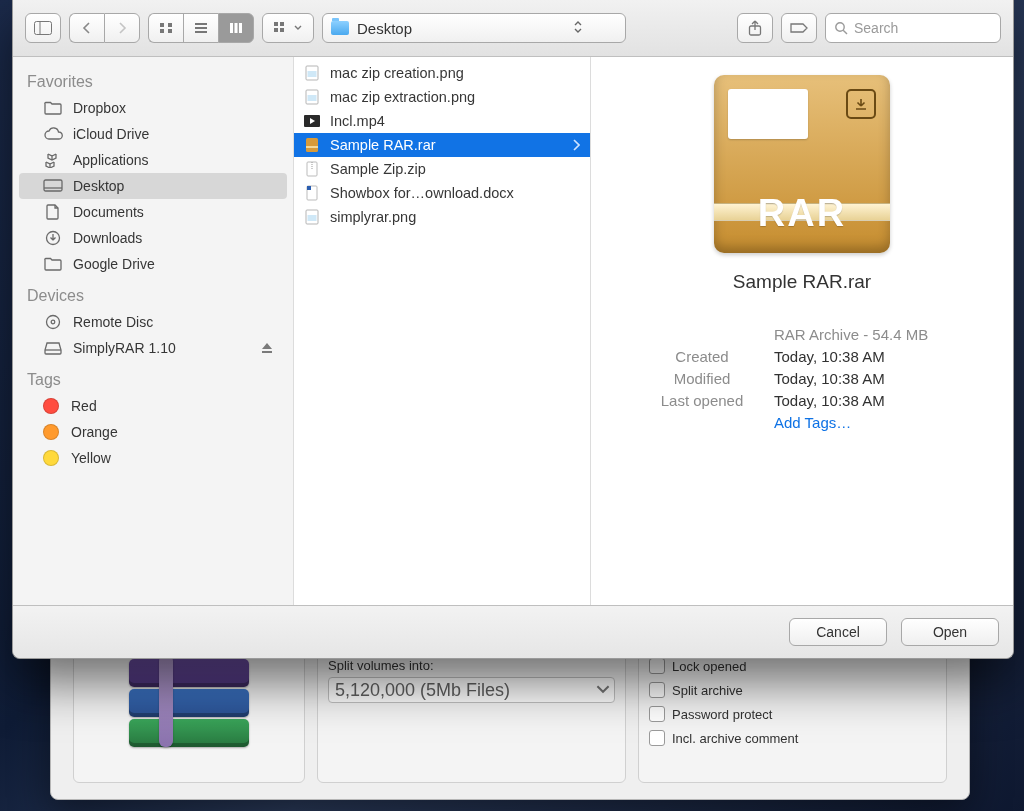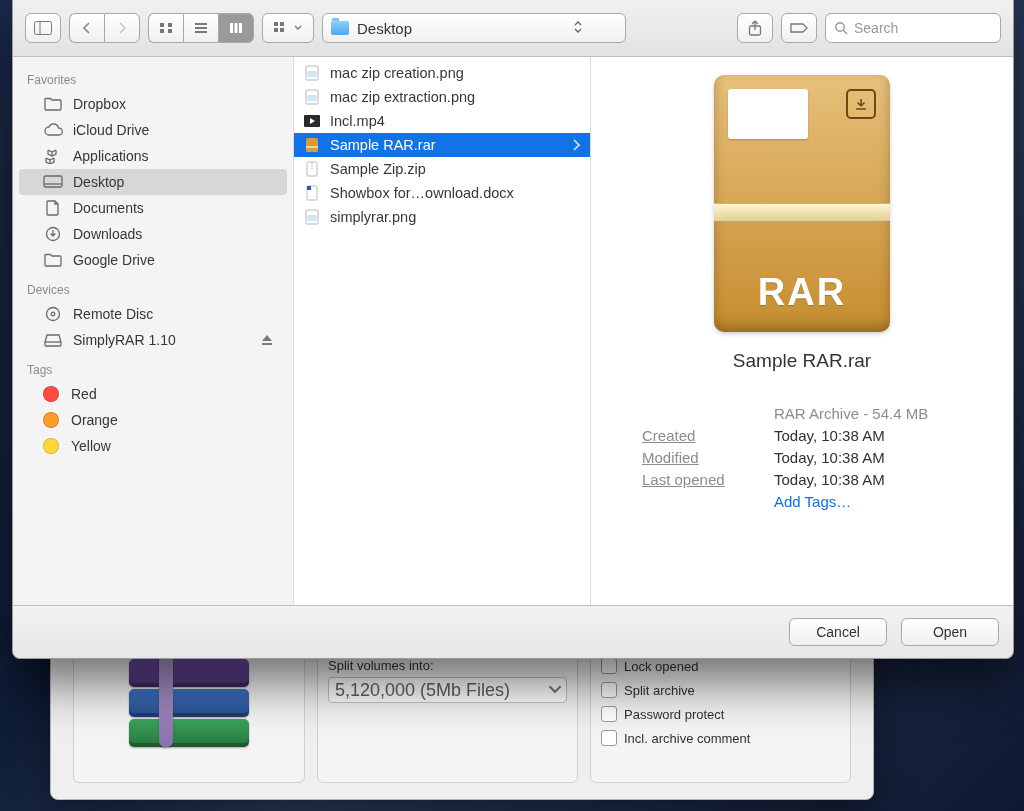--- a/index.html
+++ b/index.html
@@ -18,21 +18,21 @@
     font-family:-apple-system,Helvetica Neue,Helvetica,Arial,sans-serif;
     font-size:14px;
     color:var(--text);
     background:linear-gradient(135deg,#1b2a4a 0,#0f1c36 40%,#2a3a5a 60%,#0e1830 100%);
     width:1024px;height:811px;
     overflow:hidden;
     position:relative;
   }
   
   .under-window{
-    position:absolute;left:50px;top:610px;width:824px;height:190px;
+    position:absolute;left:50px;top:610px;width:920px;height:190px;
     background:#efefef;border:1px solid #b6b6b6;border-radius:8px;
     box-shadow:0 14px 40px rgba(0,0,0,.45);
     display:flex;
     padding:10px 16px 16px;
     box-sizing:border-box;
   }
   .under-window .section{flex:1;display:flex;flex-direction:column;border:1px solid #d0d0d0;border-radius:6px;margin:0 6px;padding:6px 10px;background:#f4f4f4;}
   .under-window .section.icon-sec{flex:0 0 210px;align-items:center;justify-content:center;}
   .books{width:120px;height:95px;position:relative;}
   .book{position:absolute;width:120px;height:28px;border-radius:5px;box-shadow:inset 0 -4px 0 rgba(0,0,0,.25),0 1px 2px rgba(0,0,0,.3);}
@@ -85,21 +85,21 @@
     flex:0 0 158px;height:28px;border:1px solid var(--border-dark);border-radius:6px;
     background:#fff;display:flex;align-items:center;padding:0 8px;color:#9a9a9a;
   }
   .search svg{margin-right:6px;}
 
   .body{flex:1;display:flex;background:var(--panel-bg);overflow:hidden;}
   .sidebar{
     flex:0 0 280px;background:var(--sidebar-bg);border-right:1px solid #dcdcdc;
     overflow:auto;padding-top:6px;
   }
-  .sb-header{font-size:12px;color:var(--text-muted);padding:10px 14px 4px;}
+  .sb-header{font-size:16px;color:var(--text-muted);padding:10px 14px 4px;}
   .sb-item{
     display:flex;align-items:center;padding:5px 14px 5px 24px;font-size:14px;color:#363636;
     border-radius:4px;margin:0 6px;
   }
   .sb-item.sel{background:#d7d7d7;}
   .sb-ic{width:20px;height:16px;margin-right:10px;color:#6a6a6a;display:flex;align-items:center;justify-content:center;}
   .sb-item .eject{margin-left:auto;color:#7a7a7a;}
   .tag-dot{width:14px;height:14px;border-radius:50%;margin-right:12px;border:1px solid rgba(0,0,0,.15);}
 
   .file-col{
@@ -110,35 +110,35 @@
   }
   .f-item .f-ic{width:20px;height:16px;margin-right:8px;display:flex;align-items:center;justify-content:center;}
   .f-item.sel{background:var(--selection);color:#fff;}
   .f-item .chev{margin-left:auto;color:#b4b4b4;}
   .f-item.sel .chev{color:#cfe3ff;}
 
   .preview{
     flex:1;display:flex;flex-direction:column;align-items:center;padding:18px 22px;
   }
   .rar-icon{
-    width:176px;height:257px;position:relative;
+    width:176px;height:178px;position:relative;
     background:linear-gradient(#e7c07a,#c68d2f);
     border-radius:10px;box-shadow:inset 0 -6px 12px rgba(0,0,0,.25),0 2px 4px rgba(0,0,0,.2);
   }
   .rar-label-top{
     position:absolute;top:14px;left:14px;width:80px;height:50px;background:#fff;border-radius:3px;
     box-shadow:0 1px 2px rgba(0,0,0,.2);font-size:5px;color:#9a9a9a;padding:4px;box-sizing:border-box;
   }
   .rar-dl{position:absolute;top:14px;right:14px;width:26px;height:26px;border:2px solid #6a4a14;border-radius:5px;color:#6a4a14;display:flex;align-items:center;justify-content:center;}
   .rar-band{position:absolute;left:0;right:0;top:128px;height:16px;background:linear-gradient(#fff3d2,#e8d296);border-top:1px solid rgba(0,0,0,.15);border-bottom:1px solid rgba(0,0,0,.15);}
   .rar-text{position:absolute;bottom:18px;left:0;right:0;text-align:center;font-size:38px;font-weight:700;color:#fff;letter-spacing:2px;text-shadow:0 1px 1px rgba(0,0,0,.2);}
   .preview-name{font-size:19px;color:#333;margin:18px 0 28px;}
   .meta{width:100%;max-width:320px;font-size:15px;}
   .meta-row{display:flex;margin:5px 0;}
-  .meta-row .k{flex:0 0 120px;text-align:left;color:var(--text-muted);text-decoration:underline;}
+  .meta-row .k{flex:0 0 120px;text-align:center;color:var(--text-muted);}
   .meta-row .v{flex:1;padding-left:12px;color:#313131;}
   .meta-row.top .v{color:var(--text-muted);}
   .meta-row .link{color:var(--link);}
 
   .footer{
     flex:0 0 52px;border-top:1px solid var(--border);background:linear-gradient(#f2f2f2,#e6e6e6);
     display:flex;align-items:center;justify-content:flex-end;padding:0 14px;gap:14px;
     border-radius:0 0 8px 8px;
   }
   .footer .fbtn{

